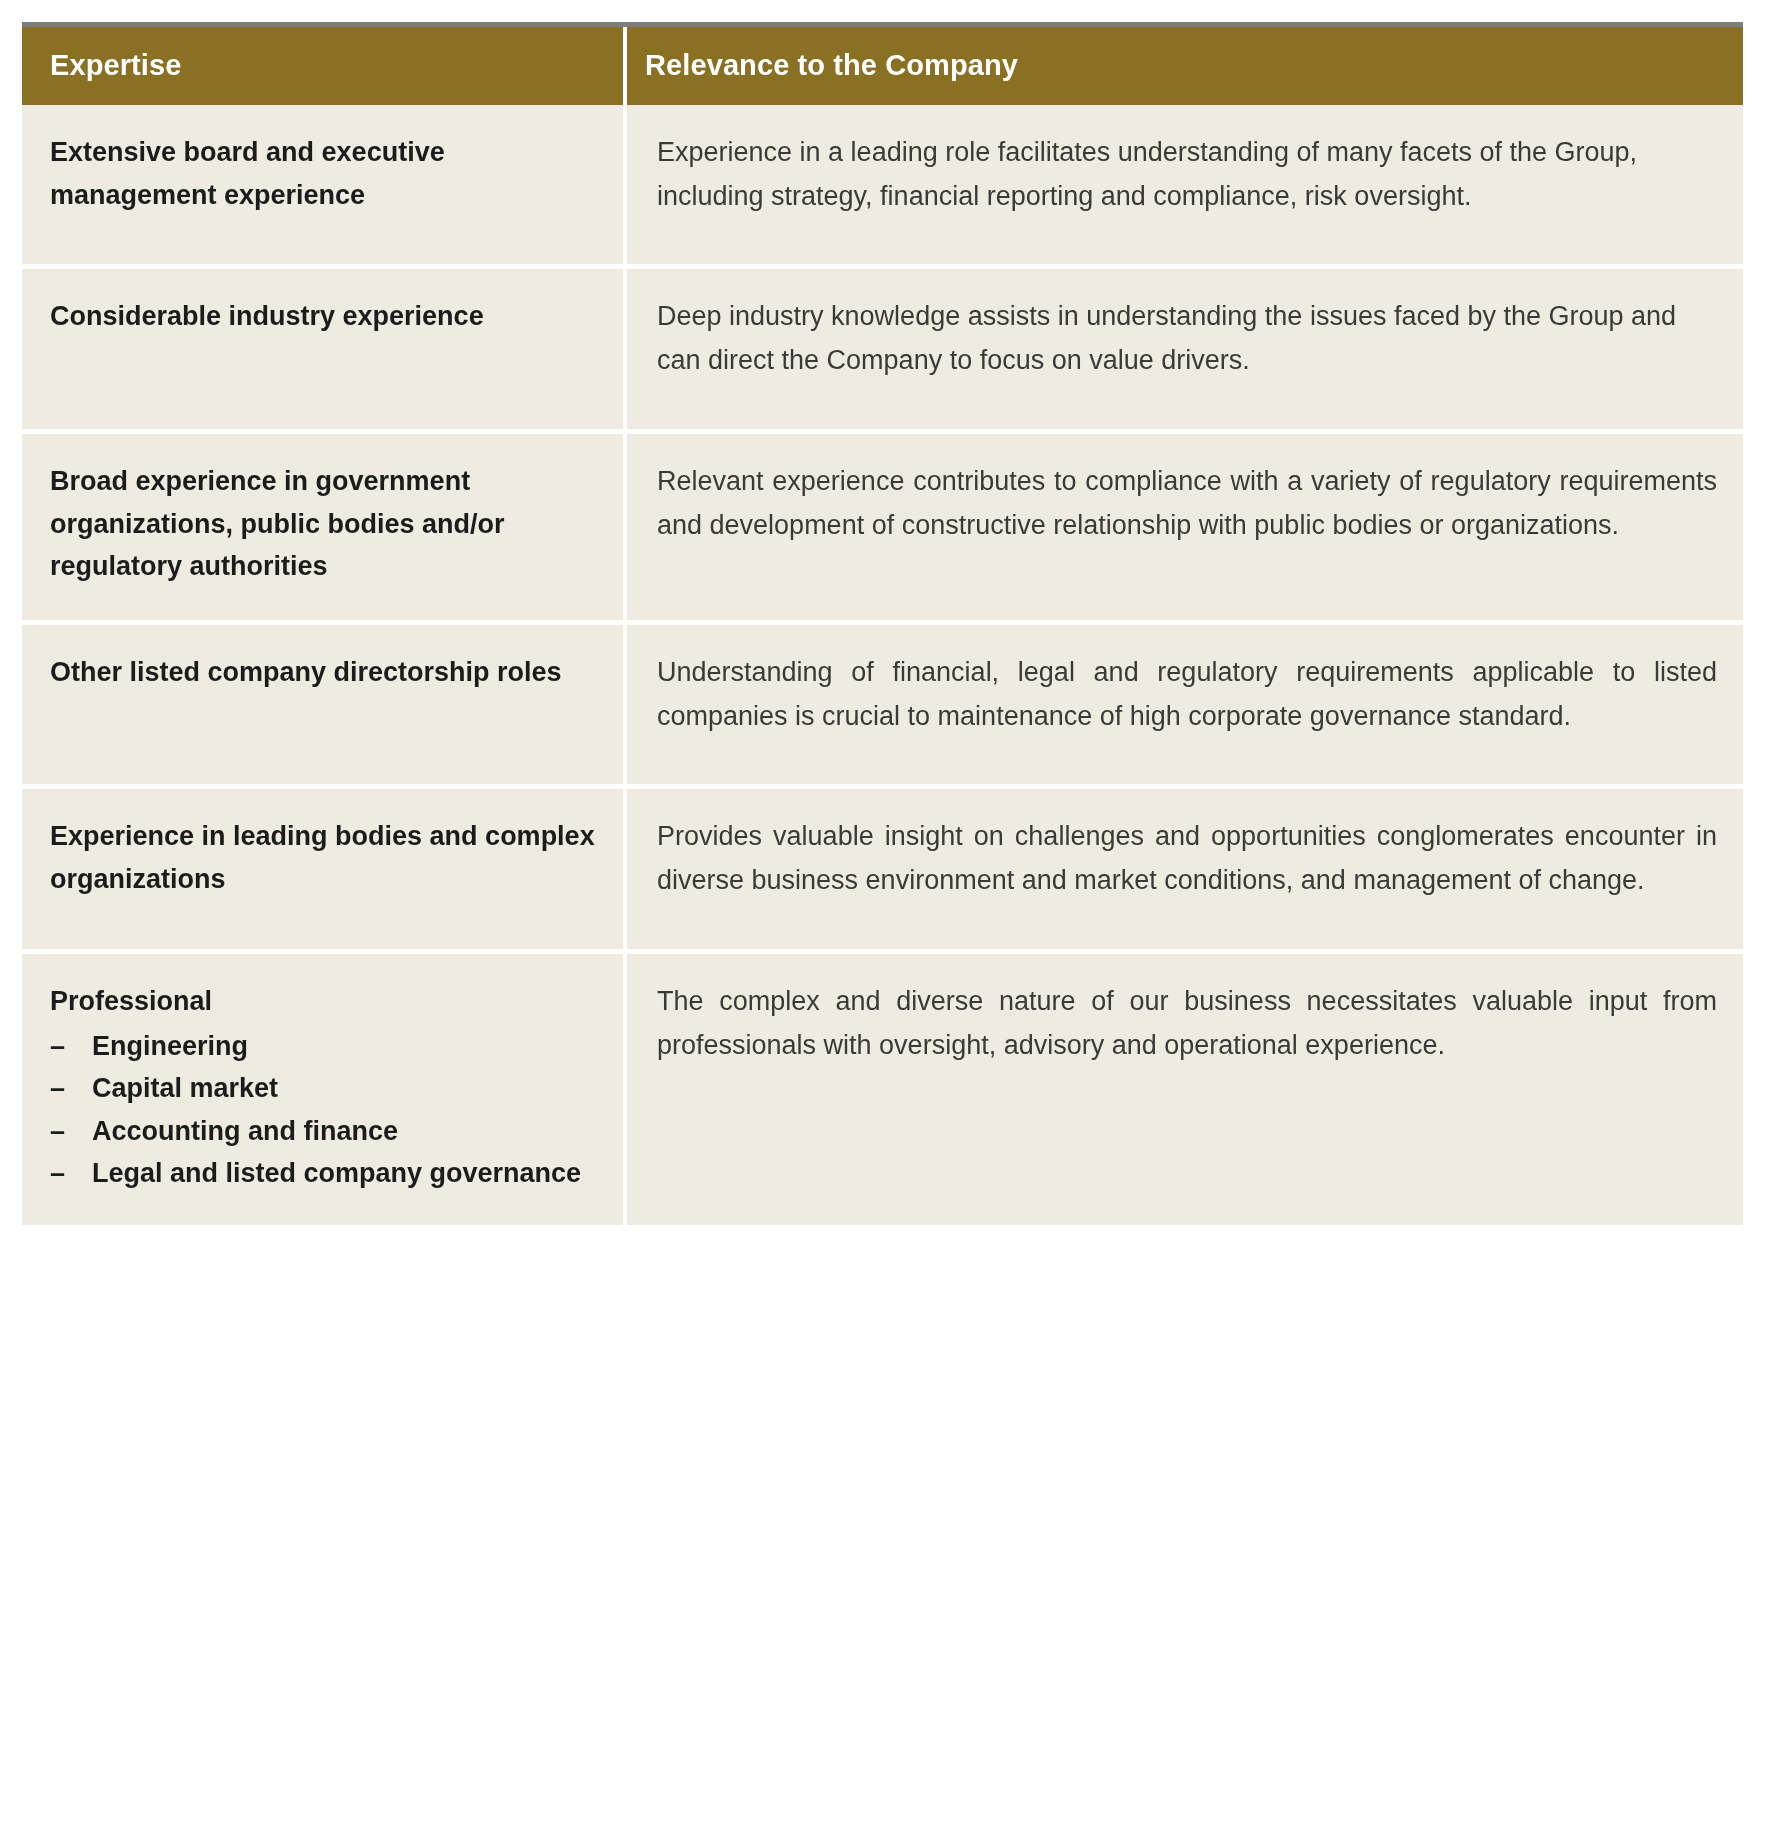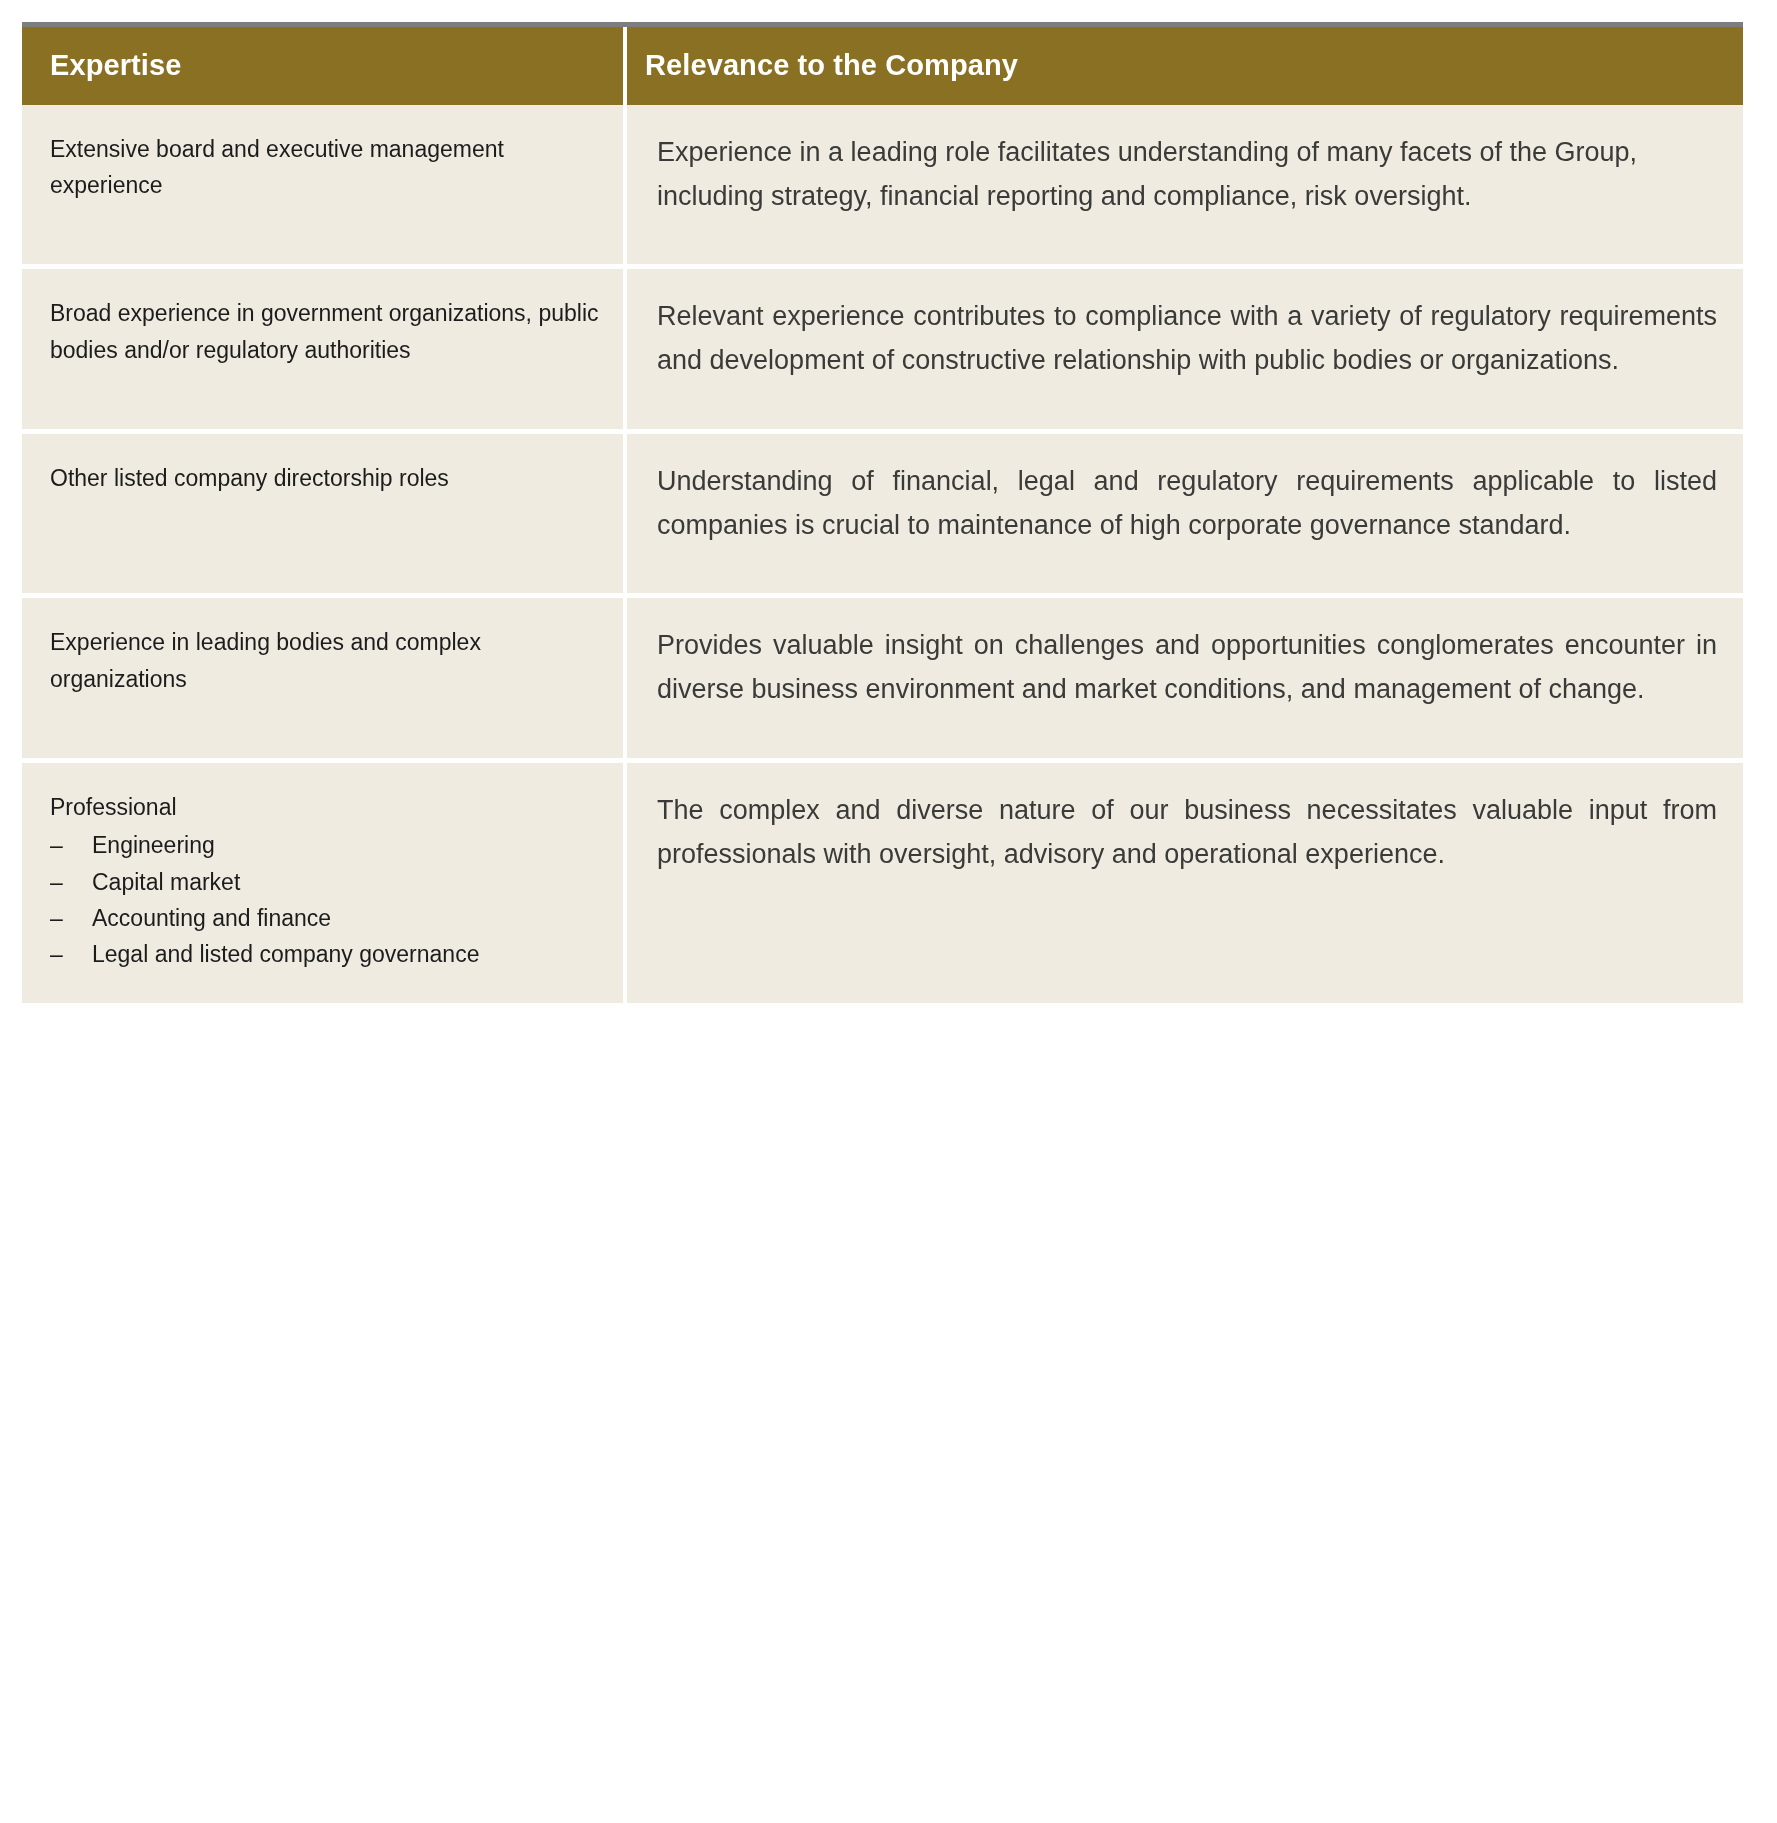--- a/index.html
+++ b/index.html
@@ -79,22 +79,22 @@
     padding: 0;
     border-top: 5px solid #ffffff;
     border-bottom: 0;
   }
   tbody tr:first-child td {
     border-top: 0;
   }
 
   td.cell-expertise {
     color: #1C1C1C;
-    font-size: 23px;
-    font-weight: normal;
+    font-size: 27px;
+    font-weight: bold;
     line-height: 1.58;
   }
   td.cell-expertise .cell-inner {
     padding: 26px 24px 30px 28px;
   }
 
   td.cell-relevance {
     color: #3A3A38;
     font-size: 27px;
     font-weight: normal;
@@ -160,20 +160,30 @@
                 <div class="prof-title">Extensive board and executive management experience</div>
               </div>
             </td>
             <td class="cell-relevance ragged">
               <div class="cell-inner">Experience in a leading role facilitates understanding of many facets of the Group, including strategy, financial reporting and compliance, risk oversight.</div>
             </td>
           </tr>
           <tr>
             <td class="cell-expertise">
               <div class="cell-inner">
+                <div class="prof-title">Considerable industry experience</div>
+              </div>
+            </td>
+            <td class="cell-relevance ragged">
+              <div class="cell-inner">Deep industry knowledge assists in understanding the issues faced by the Group and can direct the Company to focus on value drivers.</div>
+            </td>
+          </tr>
+          <tr>
+            <td class="cell-expertise">
+              <div class="cell-inner">
                 <div class="prof-title">Broad experience in government organizations, public bodies and/or regulatory authorities</div>
               </div>
             </td>
             <td class="cell-relevance">
               <div class="cell-inner">Relevant experience contributes to compliance with a variety of regulatory requirements and development of constructive relationship with public bodies or organizations.</div>
             </td>
           </tr>
           <tr>
             <td class="cell-expertise">
               <div class="cell-inner">

